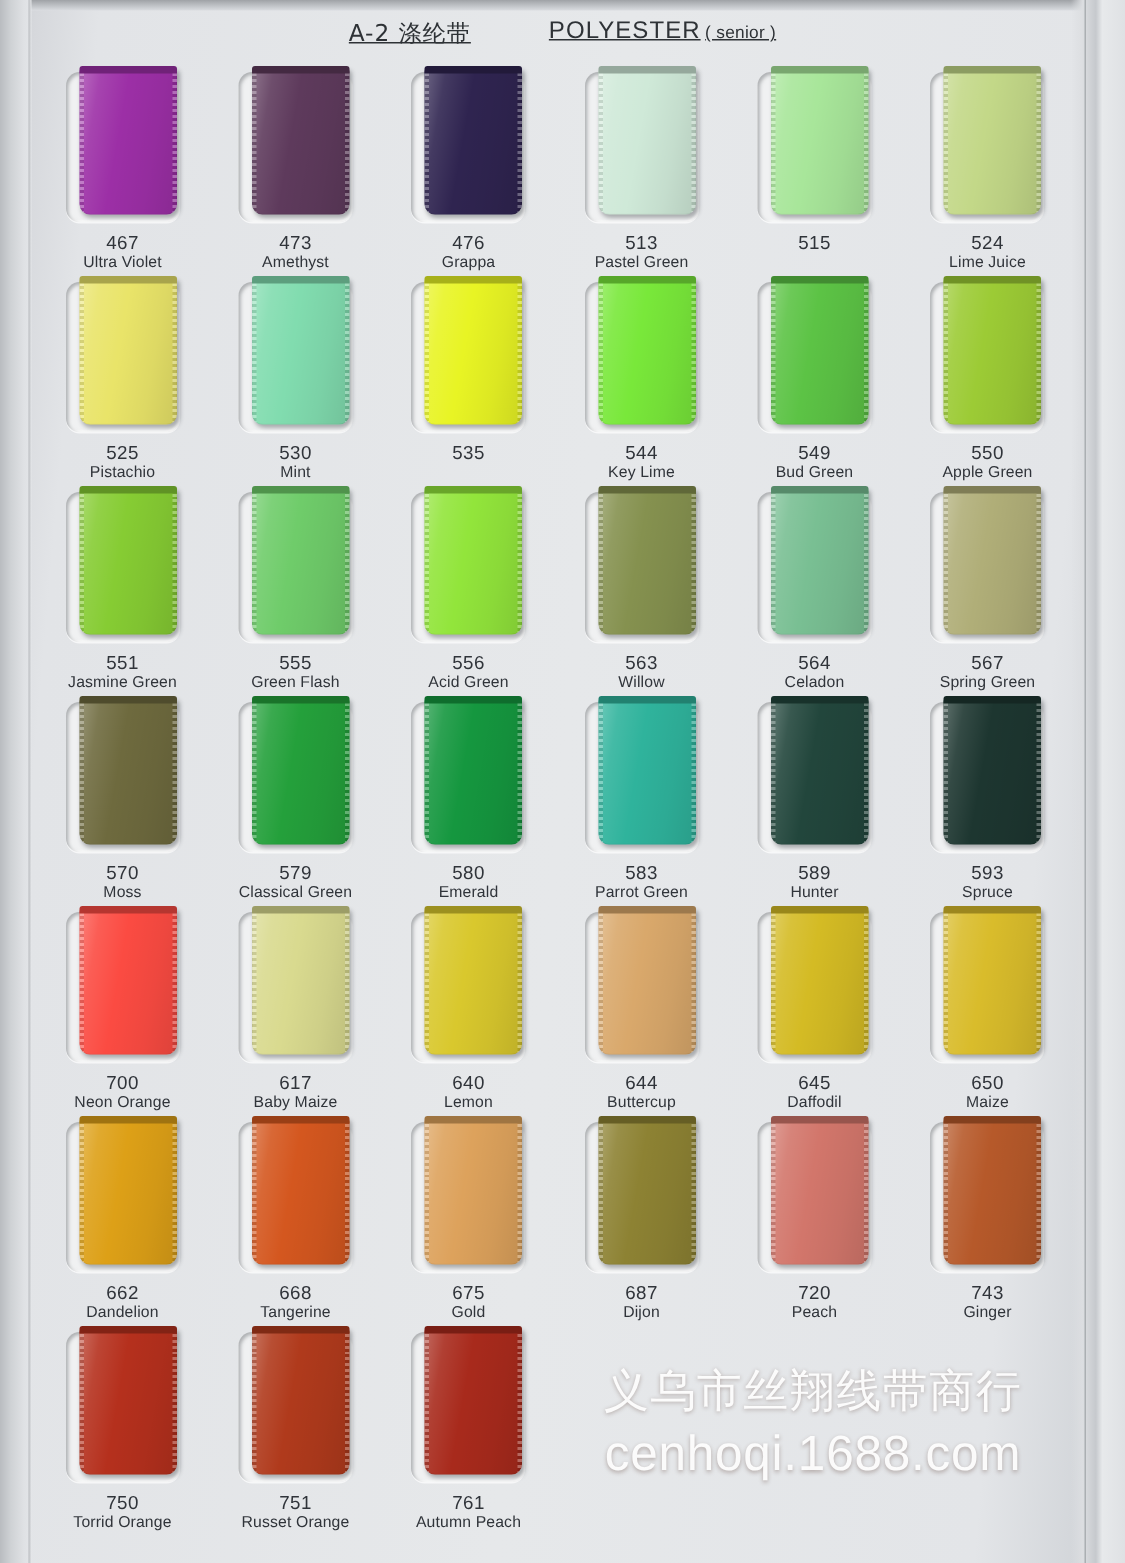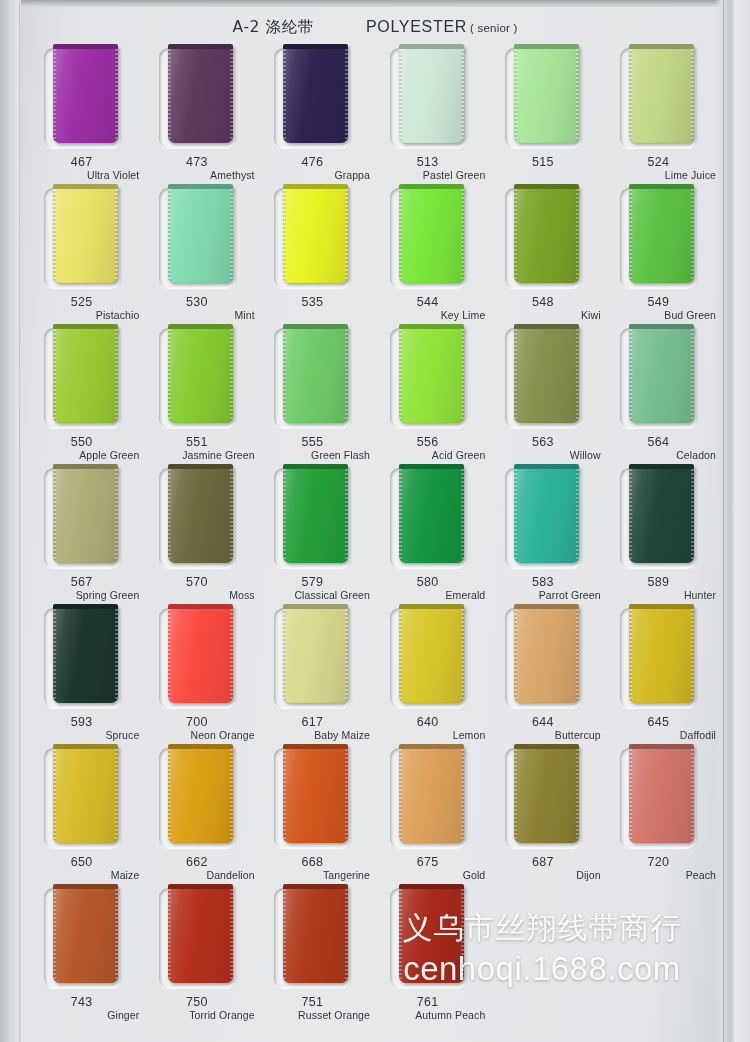--- a/index.html
+++ b/index.html
@@ -59,25 +59,26 @@
     pointer-events: none;
   }
 
   
   #header {
     position: absolute;
     left: 0; right: 0;
     top: 12px;
     height: 30px;
     display: flex;
-    align-items: center;
+    align-items: flex-start;
     justify-content: center;
     gap: 52px;
     color: #2e3236;
     z-index: 4;
+    text-decoration: underline;
   }
   .hdr-cn {
     font-size: 15.5px;
     letter-spacing: .6px;
     font-family: "DejaVu Sans", sans-serif;
     white-space: nowrap;
   }
   .hdr-en {
     font-size: 16px;
     letter-spacing: .7px;
@@ -182,21 +183,20 @@
   }
   .code {
     font-size: 12.5px;
     letter-spacing: .3px;
   }
   .cname {
     font-size: 10.5px;
     letter-spacing: .1px;
     margin-top: 1px;
     white-space: nowrap;
-    text-align: right;
   }
   .cname:empty { display: block; height: 12px; }
 
   
   #watermark {
     position: absolute;
     left: 368px;
     top: 912px;
     width: 348px;
     z-index: 9;
@@ -334,30 +334,20 @@
           <div class="fold" style="background: rgb(121, 232, 58);"></div>
           <div class="ribbon" style="background: rgb(121, 232, 58);"></div>
         </div>
         <div class="labels">
           <div class="code">544</div>
           <div class="cname">Key Lime</div>
         </div>
       </div>
       <div class="cell">
         <div class="slot">
-          <div class="fold" style="background: rgb(123, 164, 40);"></div>
-          <div class="ribbon" style="background: rgb(123, 164, 40);"></div>
-        </div>
-        <div class="labels">
-          <div class="code">548</div>
-          <div class="cname">Kiwi</div>
-        </div>
-      </div>
-      <div class="cell">
-        <div class="slot">
           <div class="fold" style="background: rgb(92, 195, 69);"></div>
           <div class="ribbon" style="background: rgb(92, 195, 69);"></div>
         </div>
         <div class="labels">
           <div class="code">549</div>
           <div class="cname">Bud Green</div>
         </div>
       </div>
       <div class="cell">
         <div class="slot">

